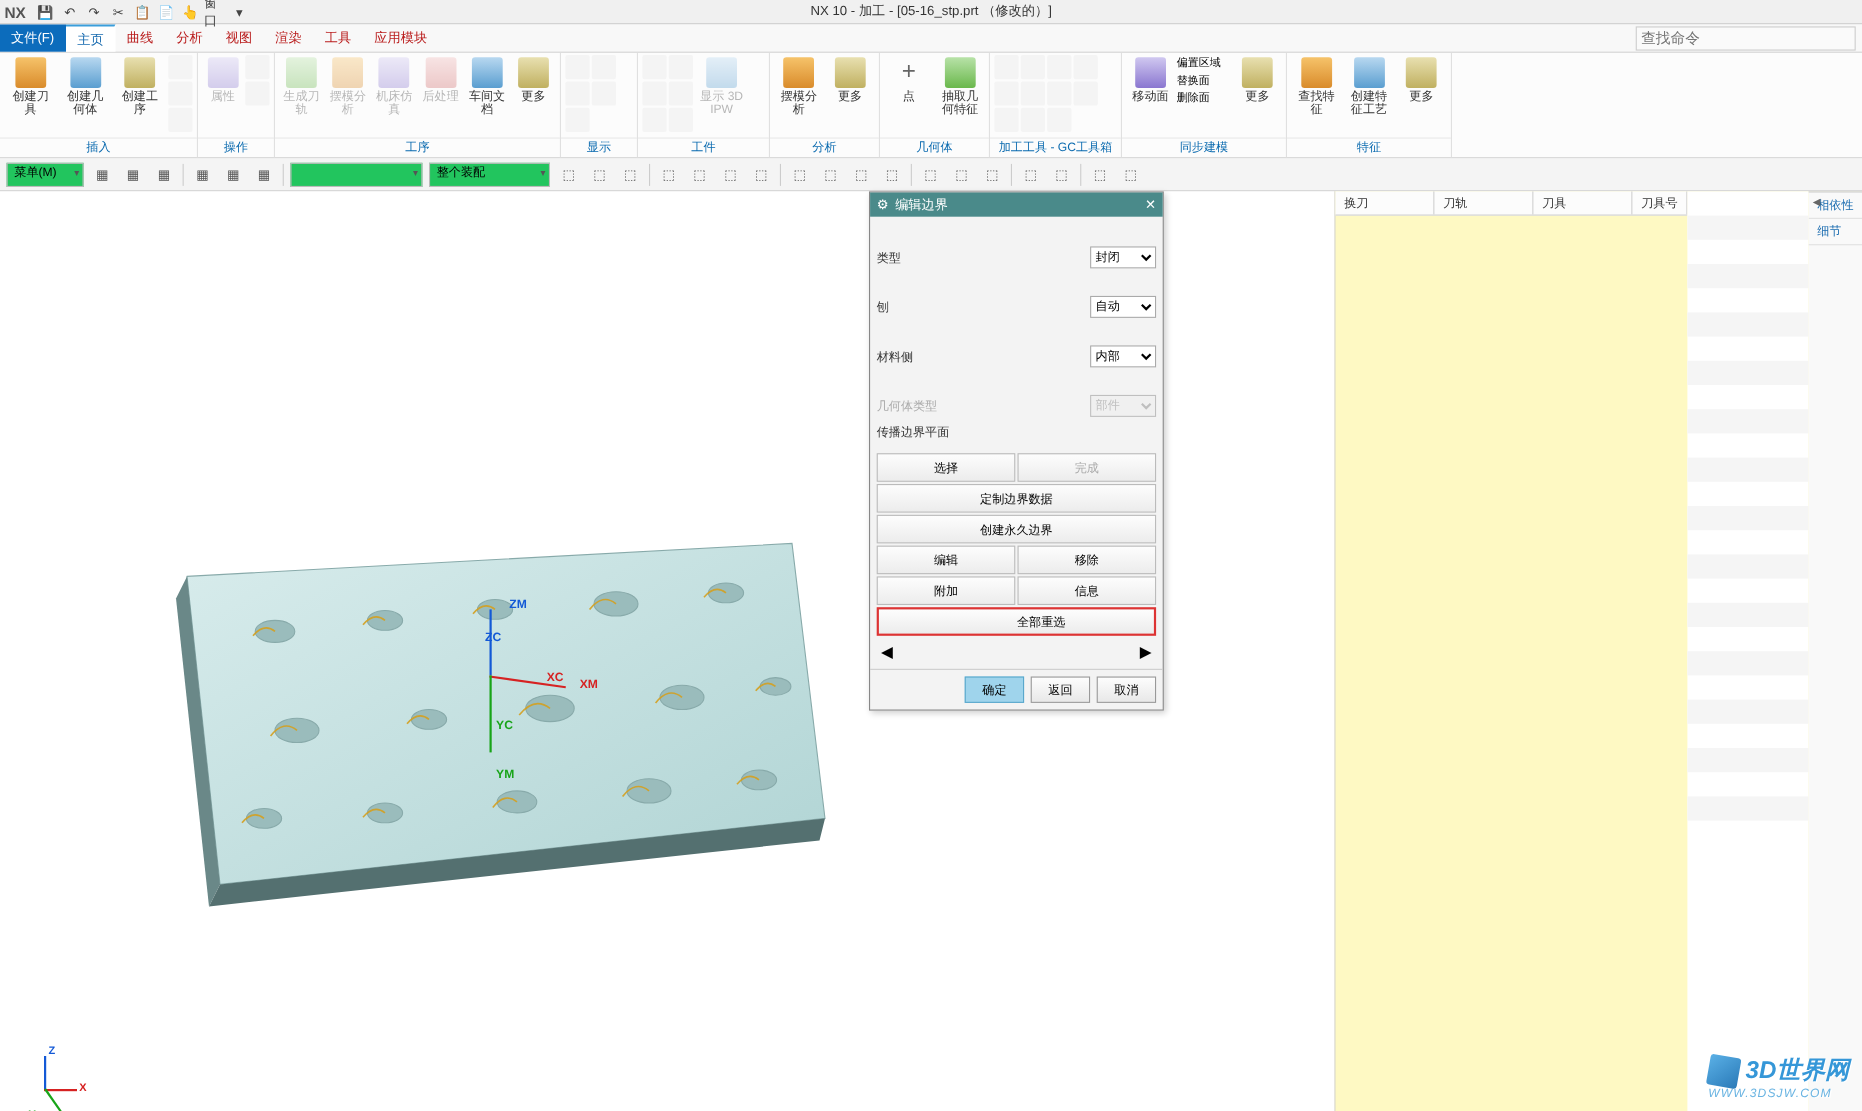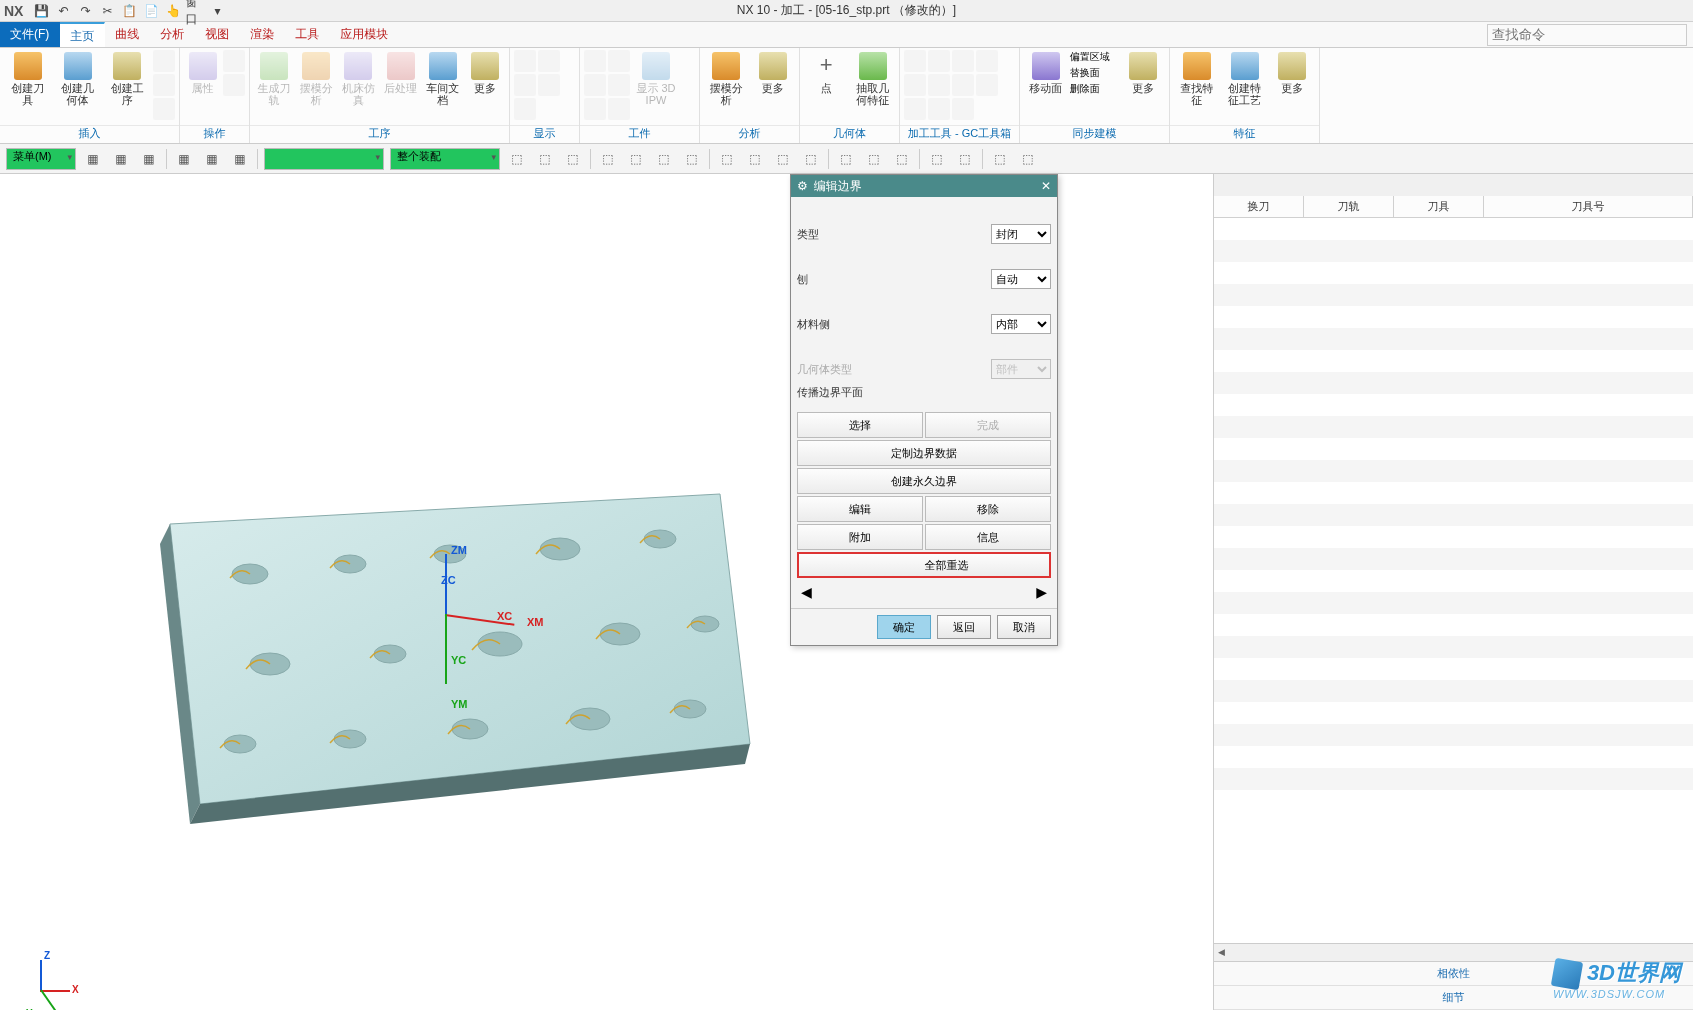--- a/index.html
+++ b/index.html
@@ -34,21 +34,21 @@
 
 .toolbar2 { height: 30px; background: #f4f4f4; border-bottom: 1px solid #ccc; display: flex; align-items: center; padding: 0 6px; gap: 6px; }
 .tb2-dd { height: 22px; border: 1px solid #bbb; background: #22c55e; padding: 0 14px 0 6px; font-size: 11px; position: relative; cursor: pointer; }
 .tb2-dd::after { content:"▾"; position:absolute; right:3px; top:3px; font-size:9px; color:#555; }
 .tb2-ic { width: 22px; height: 22px; display: flex; align-items: center; justify-content: center; cursor: pointer; color: #555; border-radius: 2px; }
 .tb2-sep { width: 1px; height: 20px; background: #ccc; }
 
 
 .main { position: relative; display: flex; height: 836px; }
 .viewport { flex: 1; background: #fff; position: relative; }
-.right-panel { width: 480px; border-left: 1px solid #ccc; display: flex; flex-direction: column; background: #fef9c3; text-align: center; }
+.right-panel { width: 480px; border-left: 1px solid #ccc; display: flex; background: #fef9c3; }
 .right-header { height: 22px; background: #f0f0f0; }
 .right-table { height: 22px; display: flex; border-bottom: 1px solid #d0d0d0; background: #fcfcfc; }
 .right-table div { padding: 3px 8px; border-right: 1px solid #d0d0d0; font-size: 11px; color: #333; }
 .right-body { flex: 1; background: #fff; position: relative; }
 .right-body .stripe { height: 22px; }
 .right-body .stripe:nth-child(even) { background: #f5f5f5; }
 .right-scroll { height: 18px; background: #f0f0f0; border-top: 1px solid #ccc; position: relative; }
 .right-scroll::before { content:"◀"; position:absolute; left:4px; font-size:9px; color:#666; top:3px;}
 .right-footer { border-top: 1px solid #ccc; background: #f9f9f9; }
 .right-footer div { padding: 4px 8px; color: #1a6cb0; font-size: 11px; border-bottom: 1px solid #e0e0e0; cursor: pointer; }
@@ -407,21 +407,21 @@
           <path d="M340 245 q-11 -9 -22 5"></path>
           <path d="M460 235 q-12 -10 -24 5"></path>
           <path d="M560 225 q-10 -8 -20 4"></path>
       </g>
     </svg>
 
     <div class="axis-big">
       <div class="z"></div>
         <div class="x"></div>
         <div class="y"></div>
-      <span class="axis-lbl" style="color:#1359d6;left:6px;top:-70px">ZM</span>
+      <span class="axis-lbl" style="color:#1359d6;left:18px;top:-70px">ZM</span>
       <span class="axis-lbl" style="color:#1359d6;left:-4px;top:-40px">ZC</span>
       <span class="axis-lbl" style="color:#d62222;left:52px;top:-4px">XC</span>
       <span class="axis-lbl" style="color:#d62222;left:82px;top:2px">XM</span>
       <span class="axis-lbl" style="color:#18a418;left:6px;top:40px">YC</span>
       <span class="axis-lbl" style="color:#18a418;left:6px;top:84px">YM</span>
     </div>
 
     <div class="triad">
       <div class="z"></div>
         <div class="x"></div>

